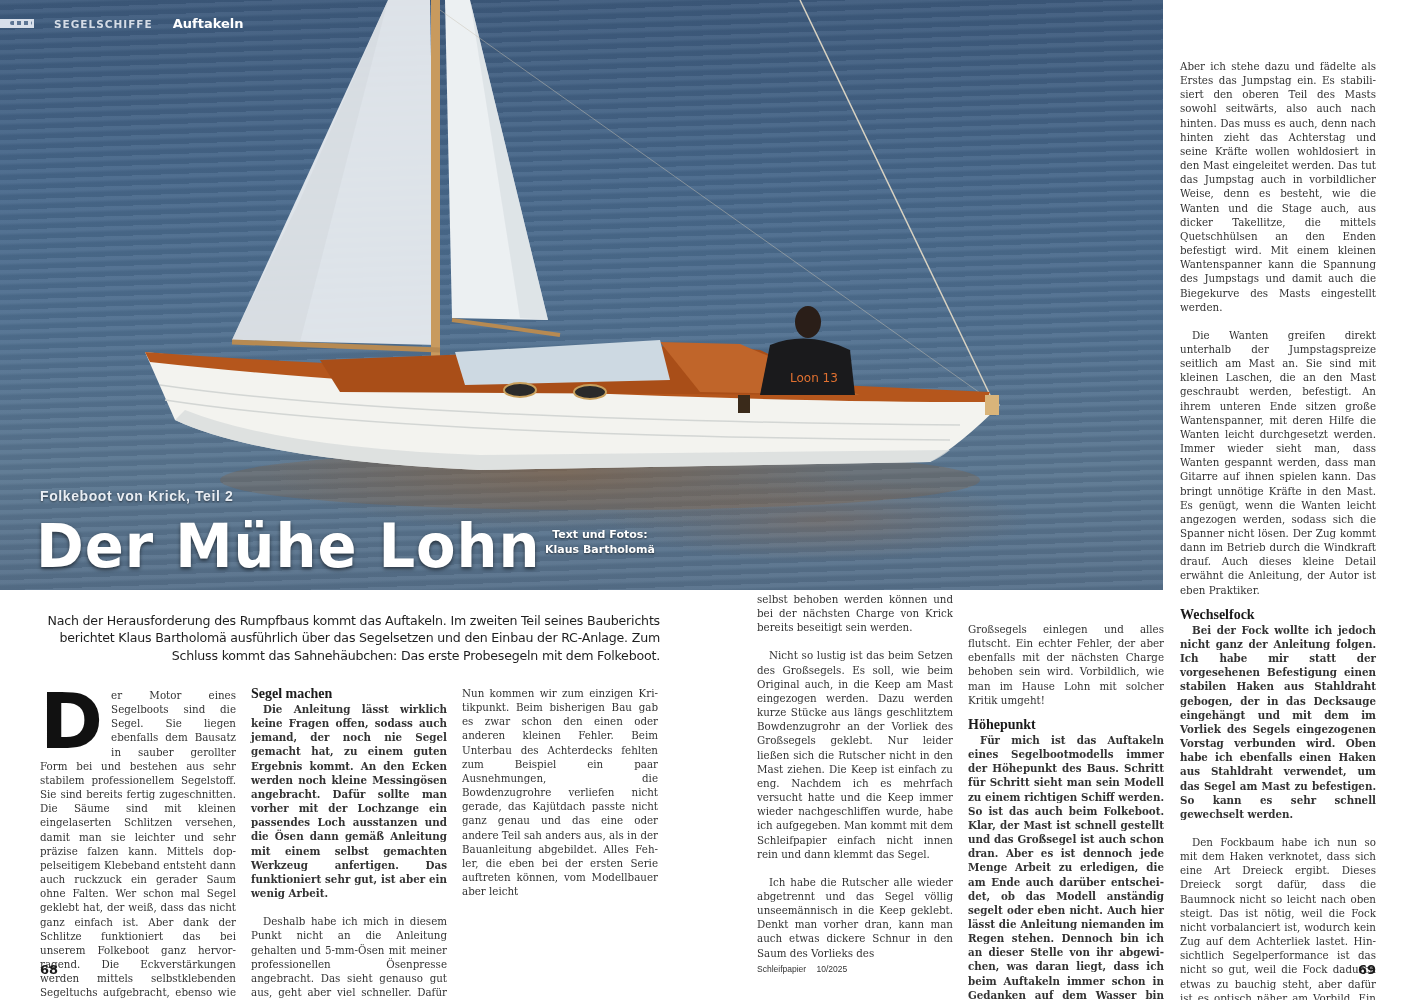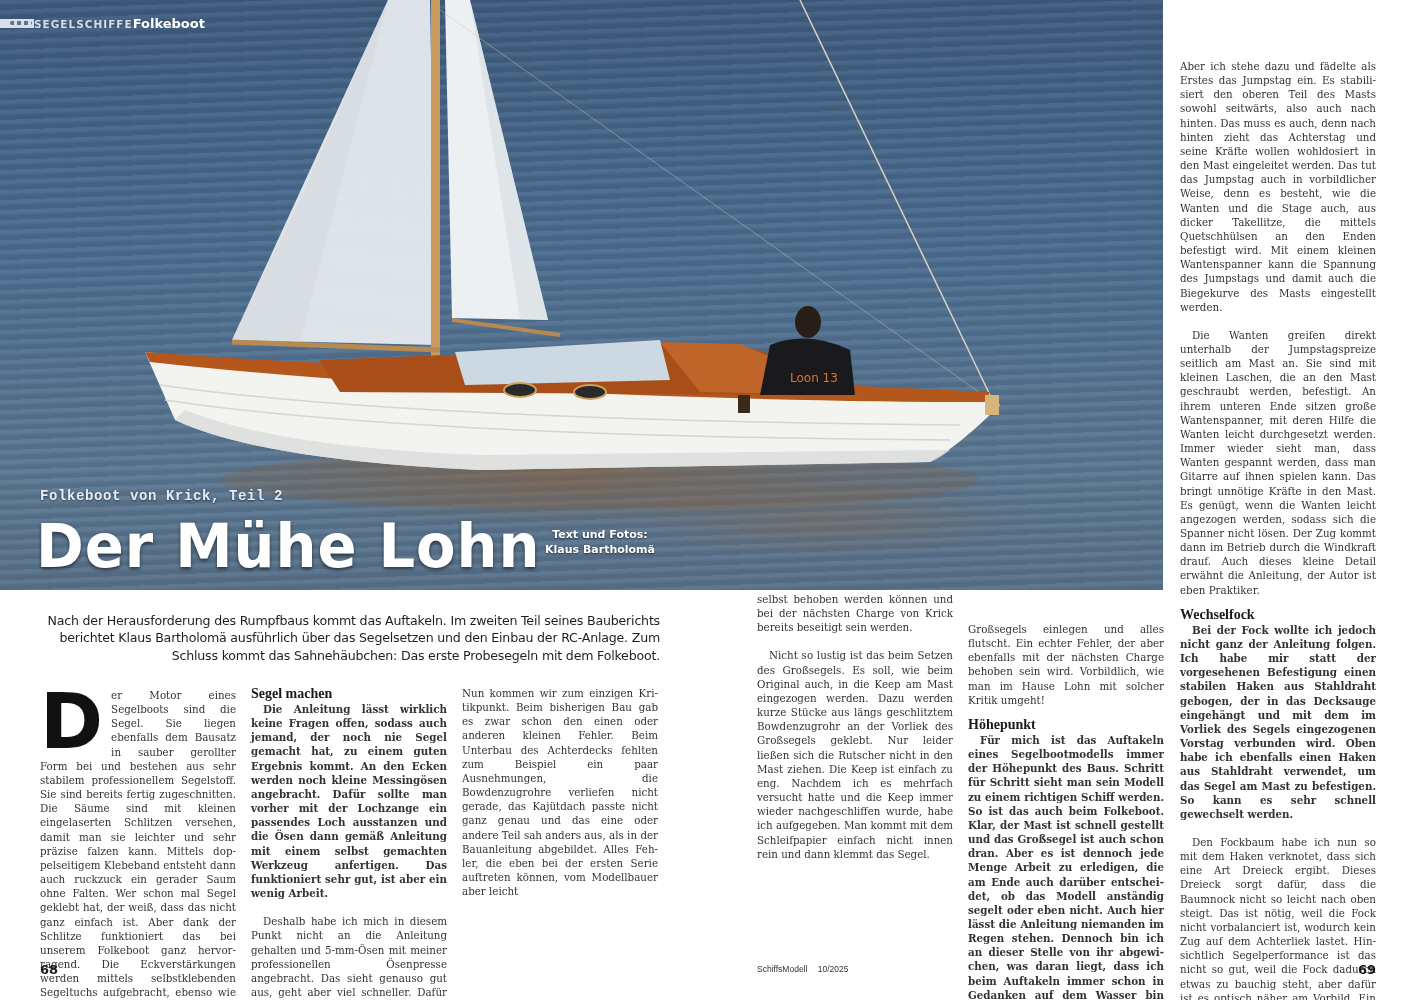--- a/index.html
+++ b/index.html
@@ -11,39 +11,39 @@
     position:absolute; left:0; top:0; width:1163px; height:590px; overflow:hidden;
     background:
       radial-gradient(ellipse 420px 90px at 560px 470px, rgba(140,95,55,0.45), rgba(0,0,0,0) 70%),
       radial-gradient(ellipse 300px 60px at 820px 520px, rgba(150,100,60,0.35), rgba(0,0,0,0) 70%),
       repeating-linear-gradient(178deg, rgba(255,255,255,0.05) 0px, rgba(255,255,255,0.05) 3px, rgba(0,0,0,0.05) 6px, rgba(0,0,0,0.05) 10px),
       linear-gradient(180deg, #3d5a7c 0%, #47678a 30%, #4f6f8f 55%, #5a7690 80%, #56708a 100%);
   }
   .photo svg { position:absolute; left:0; top:0; }
 
   .kicker-bar {
-    position:absolute; left:0; top:16px; display:flex; align-items:center; gap:0;
+    position:absolute; left:0; top:16px; display:flex; align-items:center; gap:20px;
   }
   .wave-tab { width:34px; height:9px; background:#d8dfea; position:relative; }
   .wave-tab::after {
     content:""; position:absolute; left:10px; top:2px; width:22px; height:4px;
     background: repeating-linear-gradient(90deg, #5c7594 0 4px, transparent 4px 7px);
     border-radius:3px;
   }
   .kicker-section {
     font-family:"DejaVu Sans", sans-serif; font-weight:bold; font-size:10.5px;
     letter-spacing:1px; color:#d5dce6;
   }
   .kicker-topic {
     font-family:"DejaVu Sans", sans-serif; font-weight:bold; font-size:13px; color:#ffffff;
   }
 
   .subline {
     position:absolute; left:40px; top:488px;
-    font-family:Liberation Mono, monospace; font-weight:bold; font-size:14px;
+    font-family:Liberation Sans, sans-serif; font-weight:bold; font-size:14px;
     color:#e8edf3; letter-spacing:0.6px; text-shadow:0 1px 2px rgba(0,0,0,0.5);
   }
   .headline {
     position:absolute; left:36px; top:506px;
     font-family:"DejaVu Sans", sans-serif; font-weight:bold; font-size:60px; line-height:80px;
     color:#ffffff; letter-spacing:1px; text-shadow:0 2px 4px rgba(0,0,0,0.55);
     transform:scaleX(0.96); transform-origin:left center;
   }
   .credit {
     position:absolute; left:540px; top:527px; text-align:center; width:120px;
@@ -140,21 +140,21 @@
     <ellipse cx="808" cy="322" rx="13" ry="16" fill="#2a1e18"></ellipse>
     <path d="M770 345 Q808 330 850 350 L855 395 L760 395 Z" fill="#1a1a1c"></path>
     <text x="790" y="382" font-family="DejaVu Sans, sans-serif" font-size="12" fill="#e07030">Loon 13</text>
 
     <rect x="985" y="395" width="14" height="20" fill="#d9b47a"></rect>
   </svg>
 
   <div class="kicker-bar">
     <span class="wave-tab"></span>
     <span class="kicker-section">SEGELSCHIFFE</span>
-    <span class="kicker-topic">Folkeboot</span>
+    <span class="kicker-topic">Auftakeln</span>
   </div>
 
   <div class="subline">Folkeboot von Krick, Teil 2</div>
   <div class="headline">Der Mühe Lohn</div>
   <div class="credit">
     <div>Text und Fotos:</div>
     <div>Klaus Bartholomä</div>
   </div>
 </div>
 
@@ -171,34 +171,35 @@
   <p>Deshalb habe ich mich in diesem Punkt nicht an die Anleitung gehalten und 5-mm-Ösen mit meiner professio­nellen Ösenpresse angebracht. Das sieht genauso gut aus, geht aber viel schneller. Dafür benötigt man aber die Ösenpresse,</p>
 </div>
 
 <div class="col c3">
   <p>Nun kommen wir zum einzigen Kri­tikpunkt. Beim bisherigen Bau gab es zwar schon den einen oder anderen kleinen Fehler. Beim Unterbau des Ach­terdecks fehlten zum Beispiel ein paar Ausnehmungen, die Bowdenzugrohre verliefen nicht gerade, das Kajütdach passte nicht ganz genau und das eine oder andere Teil sah anders aus, als in der Bauanleitung abgebildet. Alles Feh­ler, die eben bei der ersten Serie auftre­ten können, vom Modellbauer aber leicht</p>
 </div>
 
 <div class="col c4">
   <p>selbst behoben werden können und bei der nächsten Charge von Krick bereits beseitigt sein werden.</p>
   <p>Nicht so lustig ist das beim Setzen des Großsegels. Es soll, wie beim Original auch, in die Keep am Mast eingezogen werden. Dazu werden kurze Stücke aus längs geschlitztem Bowdenzugrohr an der Vorliek des Großsegels geklebt. Nur leider ließen sich die Rutscher nicht in den Mast ziehen. Die Keep ist einfach zu eng. Nachdem ich es mehrfach versucht hatte und die Keep immer wieder nach­geschliffen wurde, habe ich aufgegeben. Man kommt mit dem Schleifpapier ein­fach nicht innen rein und dann klemmt das Segel.</p>
+  <p>Ich habe die Rutscher alle wieder ab­getrennt und das Segel völlig unseemän­nisch in die Keep geklebt. Denkt man vorher dran, kann man auch etwas dicke­re Schnur in den Saum des Vorlieks des</p>
 </div>
 
 <div class="col c5">
   <p>Großsegels einlegen und alles flutscht. Ein echter Fehler, der aber ebenfalls mit der nächsten Charge behoben sein wird. Vorbildlich, wie man im Hause Lohn mit solcher Kritik umgeht!</p>
   <h3>Höhepunkt</h3>
   <p>Für mich ist das Auftakeln eines Se­gelbootmodells immer der Höhepunkt des Baus. Schritt für Schritt sieht man sein Modell zu einem richtigen Schiff werden. So ist das auch beim Folkeboot. Klar, der Mast ist schnell gestellt und das Großsegel ist auch schon dran. Aber es ist dennoch jede Menge Arbeit zu erledi­gen, die am Ende auch darüber entschei­det, ob das Modell anständig segelt oder eben nicht. Auch hier lässt die Anleitung niemanden im Regen stehen. Dennoch bin ich an dieser Stelle von ihr abgewi­chen, was daran liegt, dass ich beim Auf­takeln immer schon in Gedanken auf dem Wasser bin und bei der Arbeit lie­ber tagträume, als Anleitungen zu lesen.</p>
 </div>
 
 <div class="col c6">
   <p>Aber ich stehe dazu und fädelte als Erstes das Jumpstag ein. Es stabili­siert den oberen Teil des Masts sowohl seitwärts, also auch nach hinten. Das muss es auch, denn nach hinten zieht das Achterstag und seine Kräfte wol­len wohldosiert in den Mast eingeleitet werden. Das tut das Jumpstag auch in vorbildlicher Weise, denn es besteht, wie die Wanten und die Stage auch, aus dicker Takellitze, die mittels Quetsch­hülsen an den Enden befestigt wird. Mit einem kleinen Wantenspanner kann die Spannung des Jumpstags und da­mit auch die Biegekurve des Masts ein­gestellt werden.</p>
   <p>Die Wanten greifen direkt unterhalb der Jumpstagspreize seitlich am Mast an. Sie sind mit kleinen Laschen, die an den Mast geschraubt werden, be­festigt. An ihrem unteren Ende sitzen große Wantenspanner, mit deren Hilfe die Wanten leicht durchgesetzt werden. Immer wieder sieht man, dass Wanten gespannt werden, dass man Gitarre auf ihnen spielen kann. Das bringt unnöti­ge Kräfte in den Mast. Es genügt, wenn die Wanten leicht angezogen werden, sodass sich die Spanner nicht lösen. Der Zug kommt dann im Betrieb durch die Windkraft drauf. Auch dieses kleine De­tail erwähnt die Anleitung, der Autor ist eben Praktiker.</p>
   <h3>Wechselfock</h3>
   <p>Bei der Fock wollte ich jedoch nicht ganz der Anleitung folgen. Ich habe mir statt der vorgesehenen Befestigung ei­nen stabilen Haken aus Stahldraht ge­bogen, der in das Decksauge eingehängt und mit dem im Vorliek des Segels eingezogenen Vorstag verbunden wird. Oben habe ich ebenfalls einen Haken aus Stahldraht verwendet, um das Segel am Mast zu befestigen. So kann es sehr schnell gewechselt werden.</p>
   <p>Den Fockbaum habe ich nun so mit dem Haken verknotet, dass sich eine Art Dreieck ergibt. Dieses Dreieck sorgt da­für, dass die Baumnock nicht so leicht nach oben steigt. Das ist nötig, weil die Fock nicht vorbalanciert ist, wodurch kein Zug auf dem Achterliek lastet. Hin­sichtlich Segelperformance ist das nicht so gut, weil die Fock dadurch etwas zu bauchig steht, aber dafür ist es optisch näher am Vorbild. Ein Kompromiss, der aus diesem Grunde bei diesem Modell sinnvoll erscheint.</p>
 </div>
 
 <div class="page-num pn-left">68</div>
 <div class="footer-mag">
-  <span>SchiffsModell</span>
+  <span>Schleifpapier</span>
   <span>10/2025</span>
 </div>
 <div class="page-num pn-right">69</div>
 
 </body></html>

